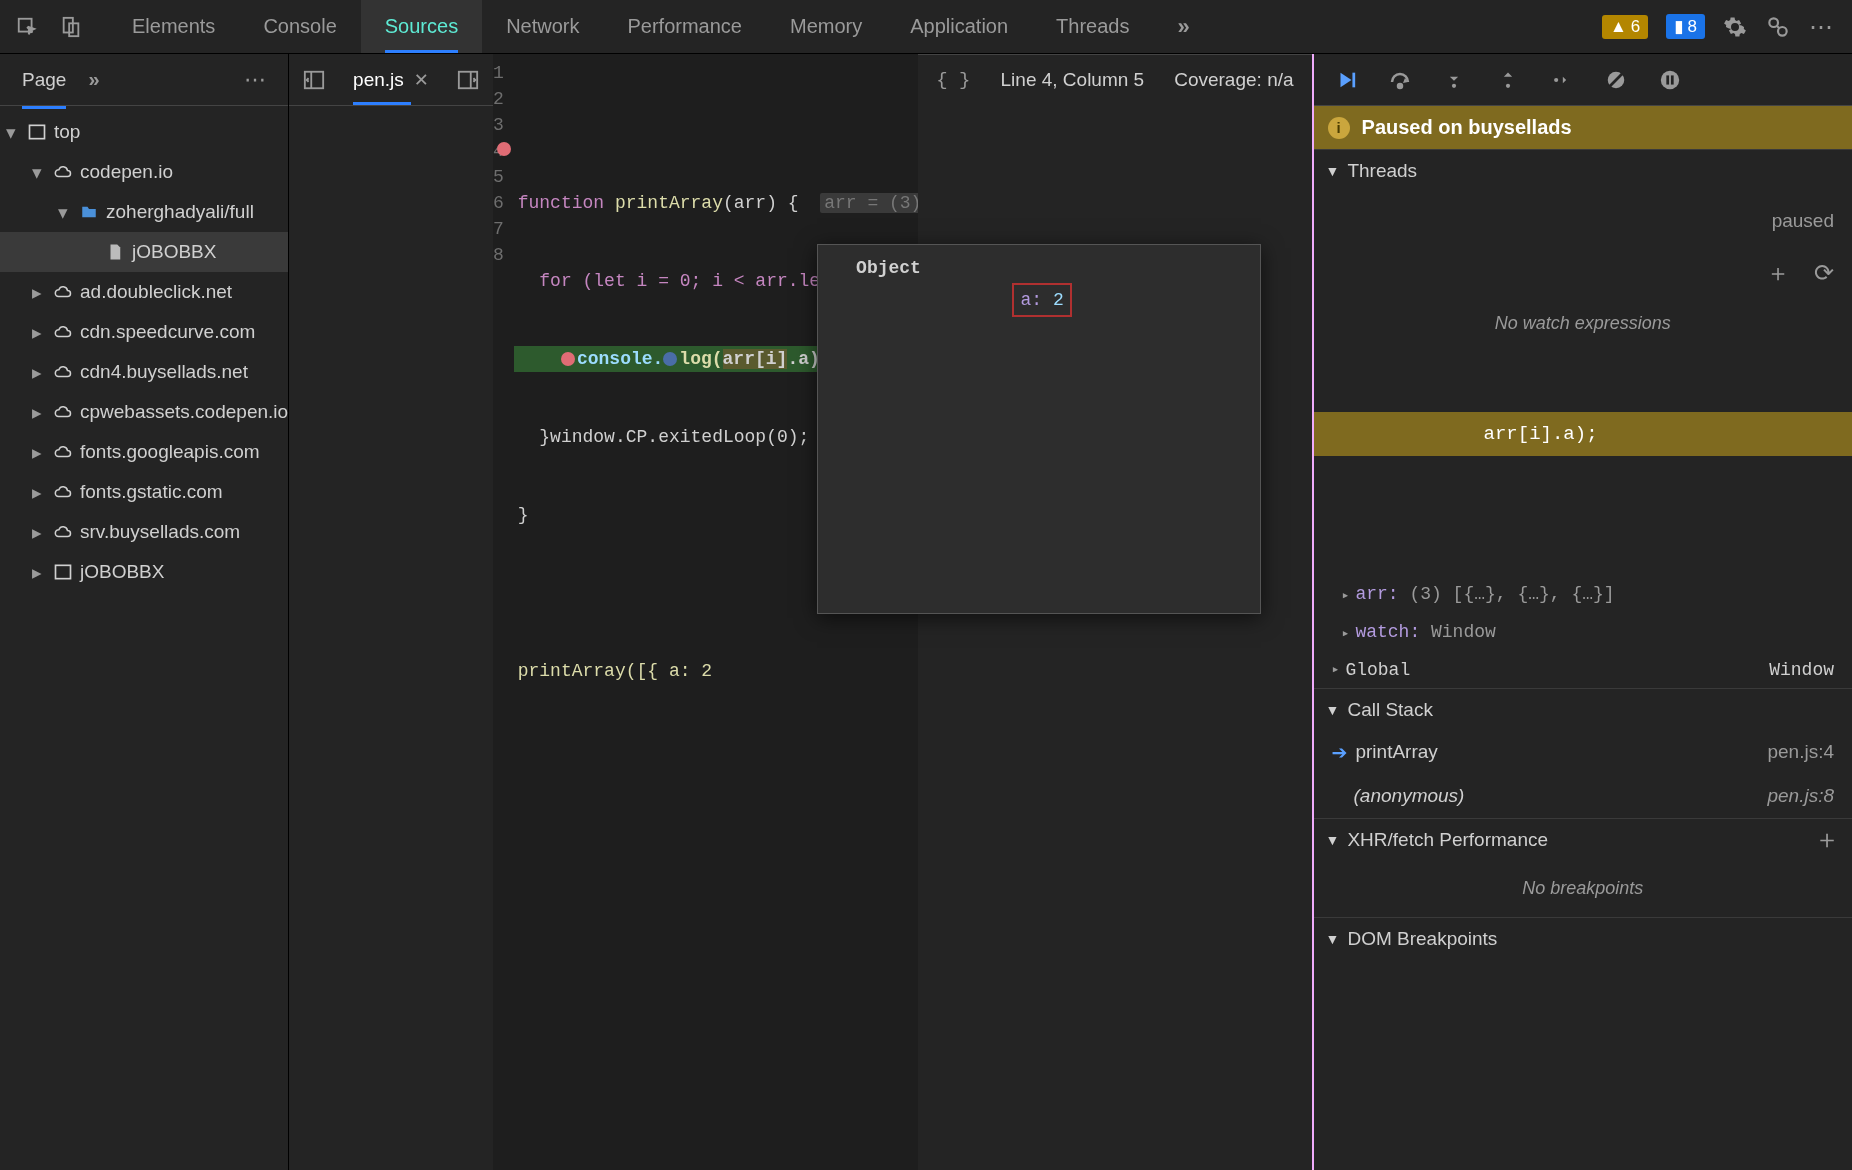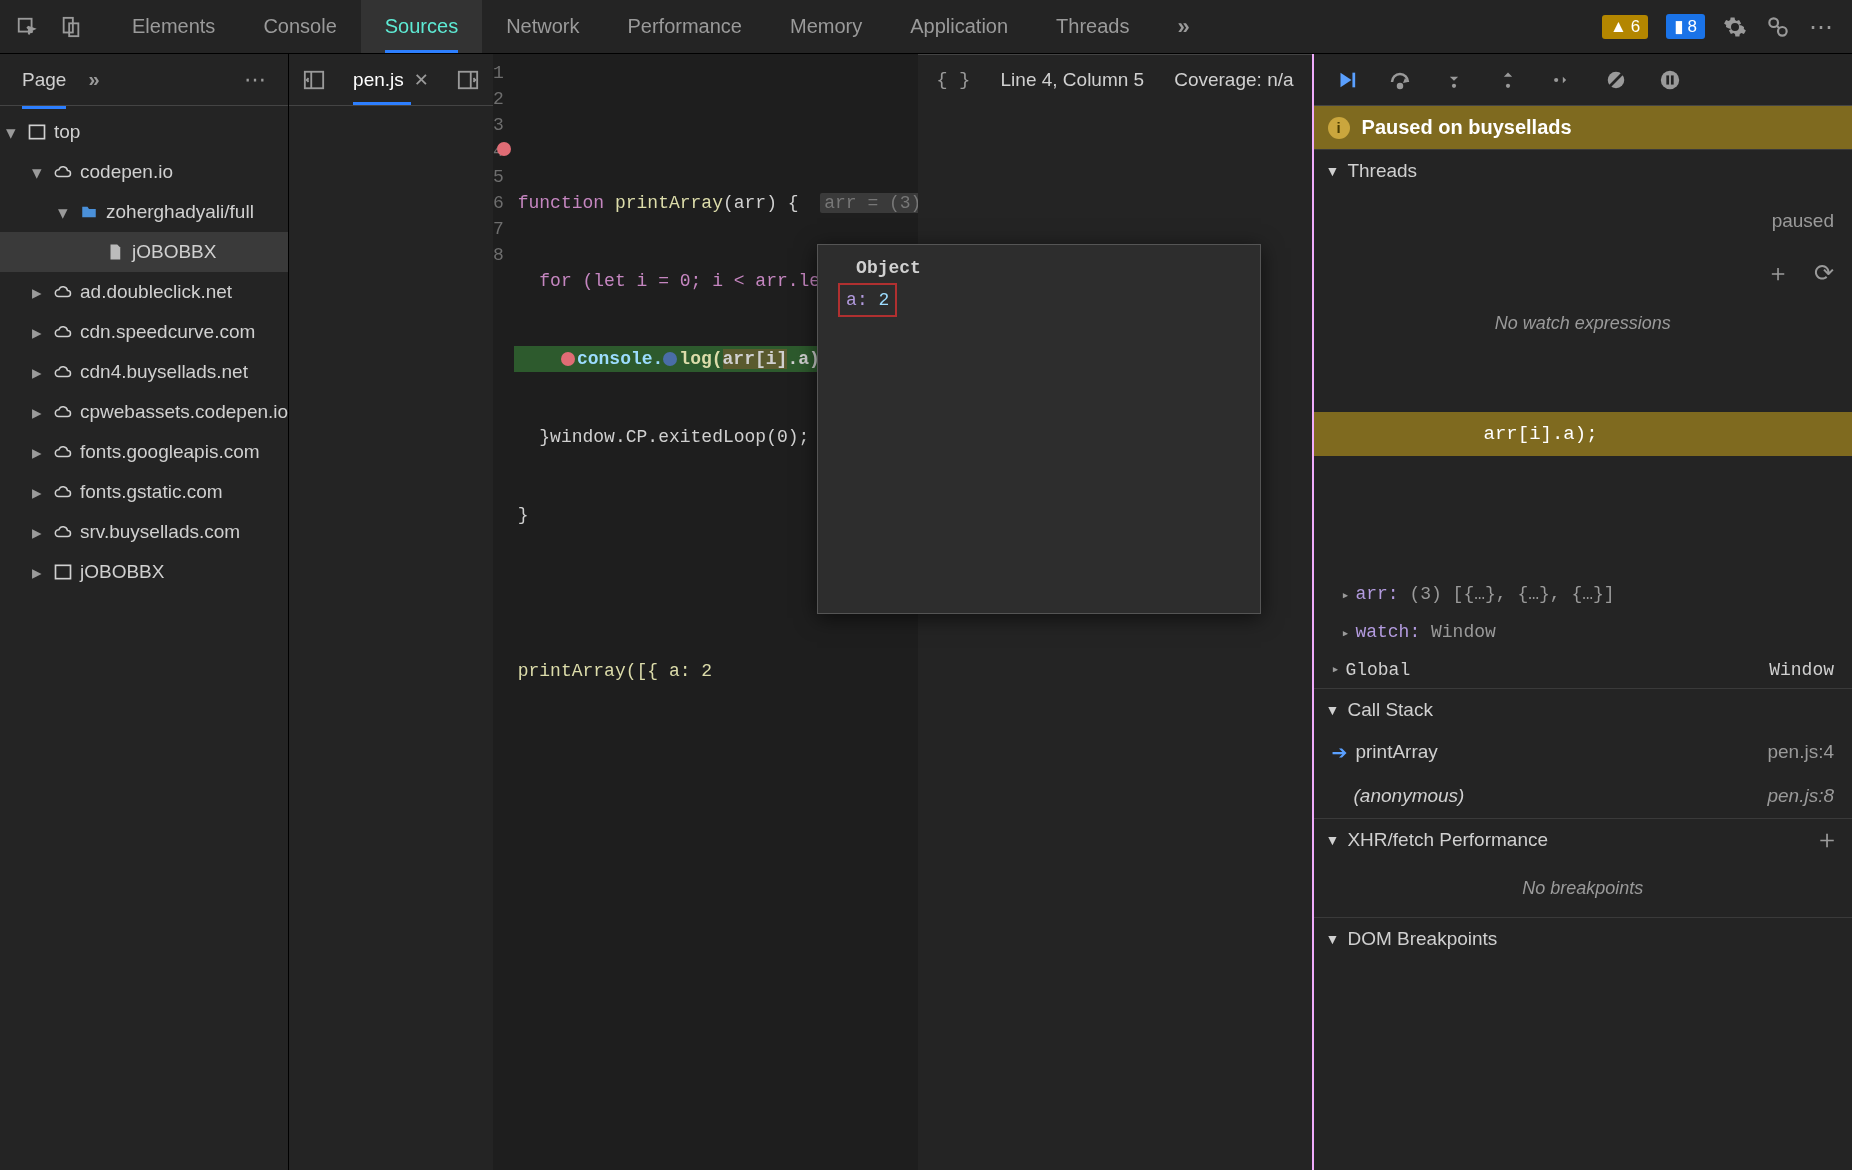--- a/index.html
+++ b/index.html
@@ -337,21 +337,21 @@
     </div>
     <div class="resizer"></div>
     <div class="status-bar">
       <span class="mono" style="color:var(--text-dim);">{ }</span>
       <span>Line 4, Column 5</span>
       <span>Coverage: n/a</span>
     </div>
 
     <div class="hover-popover mono">
       <div class="hdr">Object</div>
-      <div style="padding-left:6px;">
+      <div style="padding-left:6px;text-align:center;">
         <span class="prop-box">
           <span class="key">a:</span><span class="val"> 2</span>
         </span>
       </div>
     </div>
   </div>
 
   <div class="right">
     <div class="dbg-toolbar">
       <div class="dbg-btn primary">

